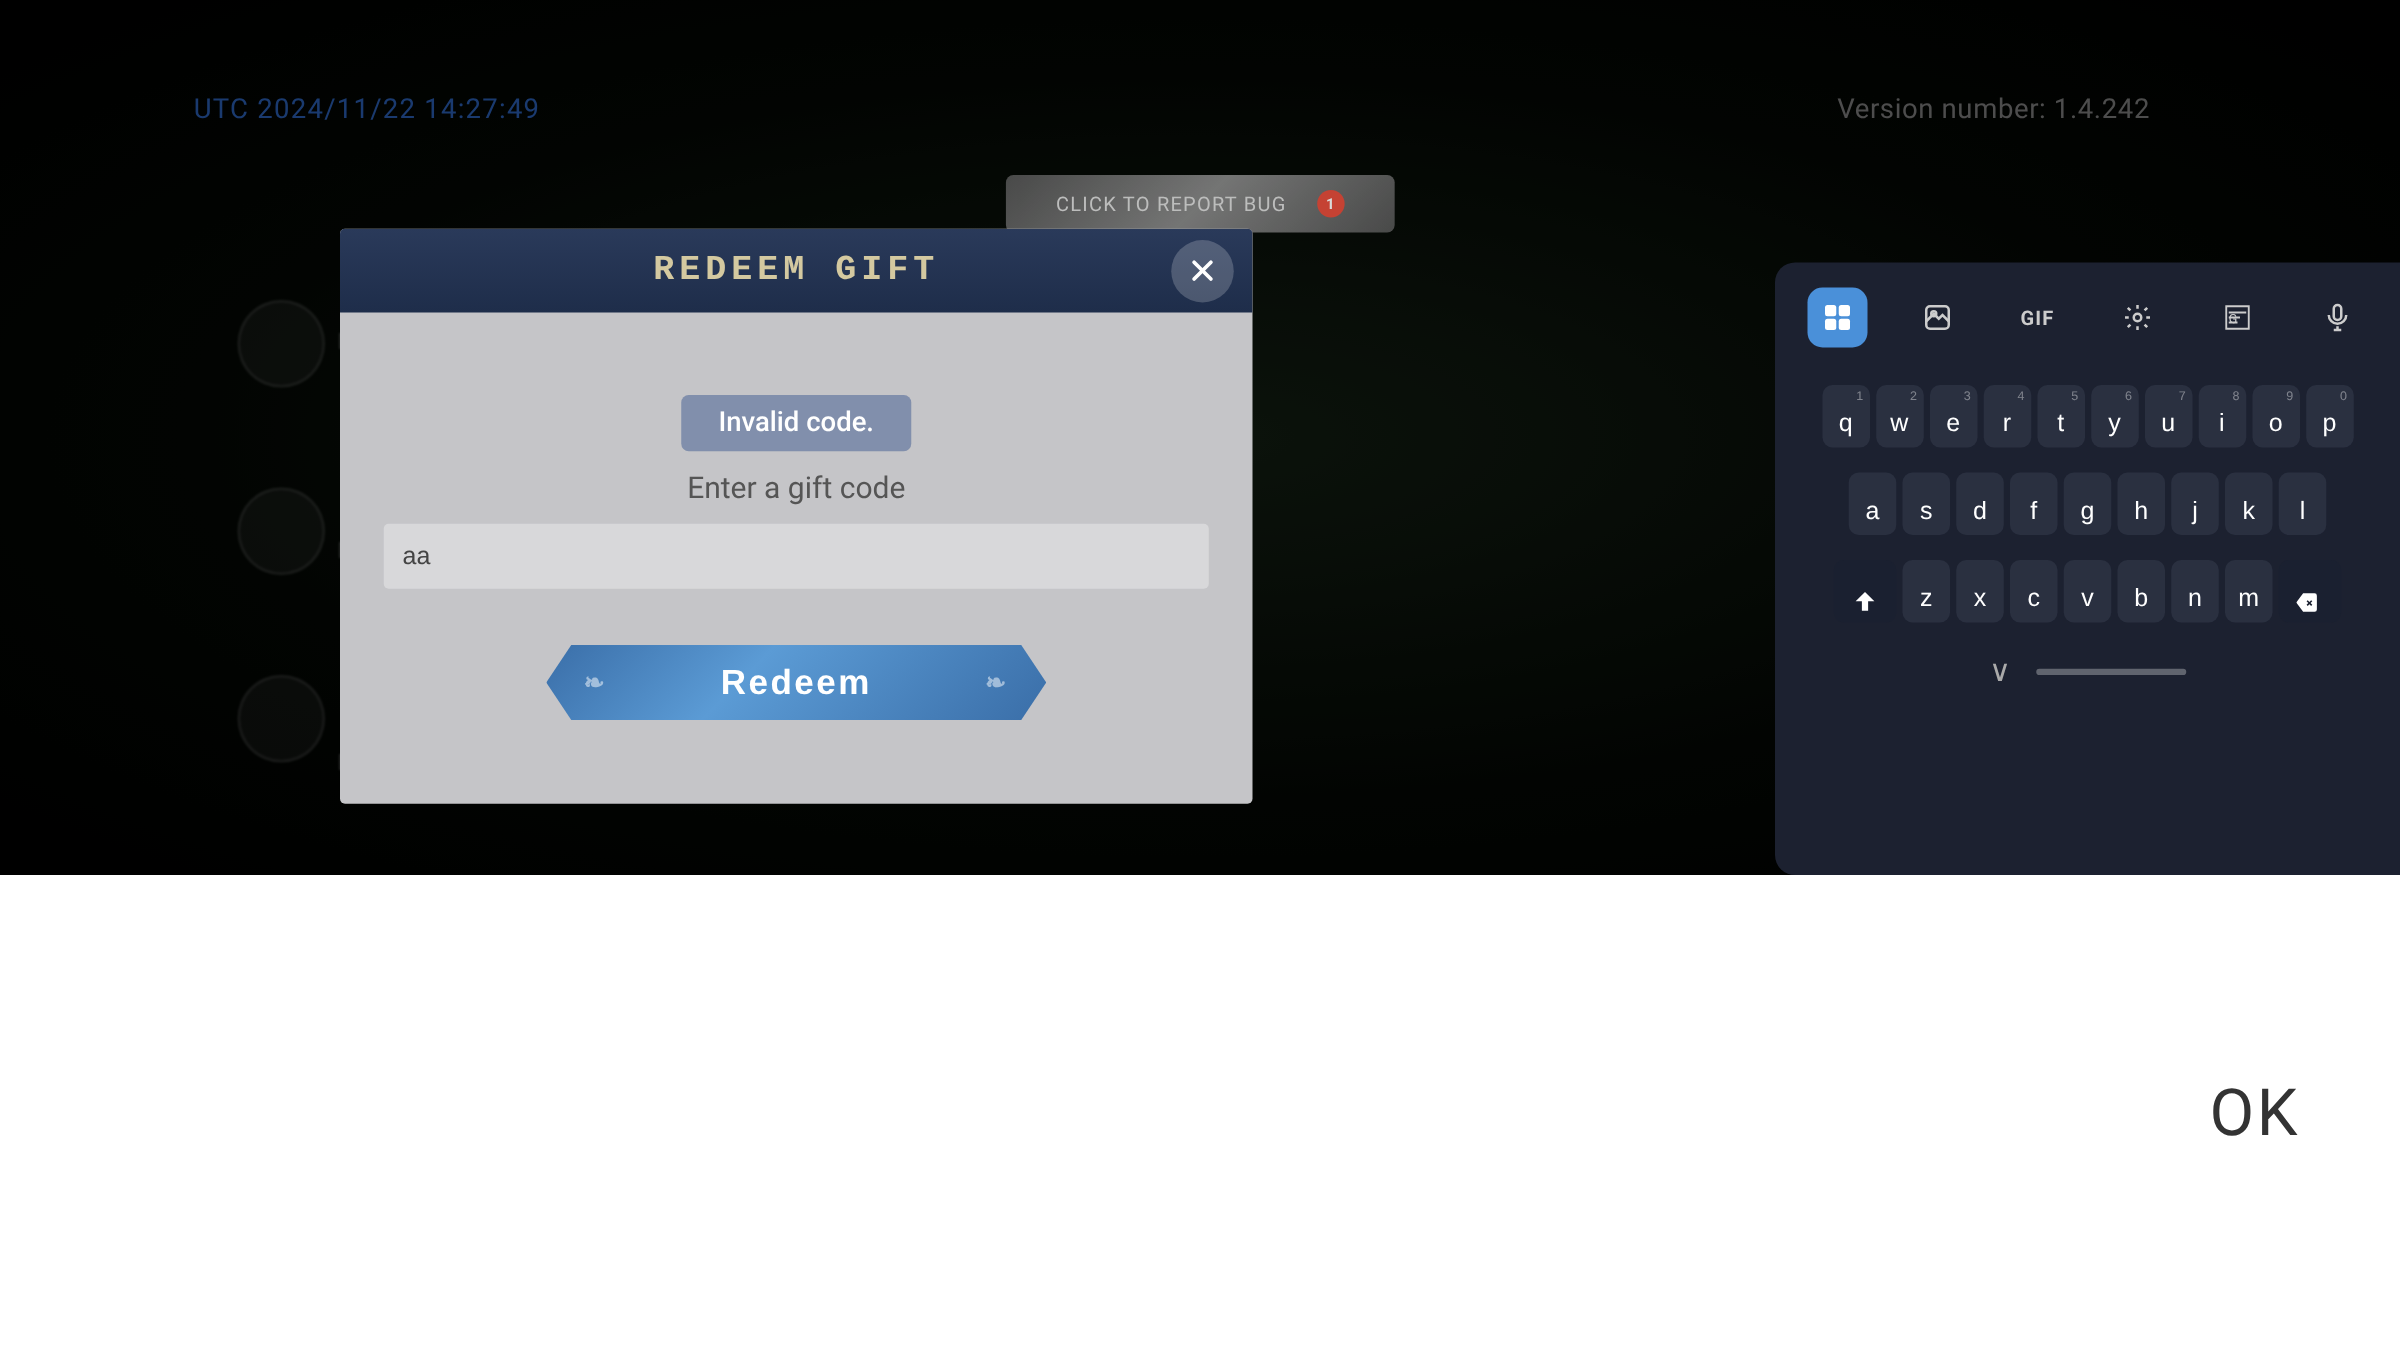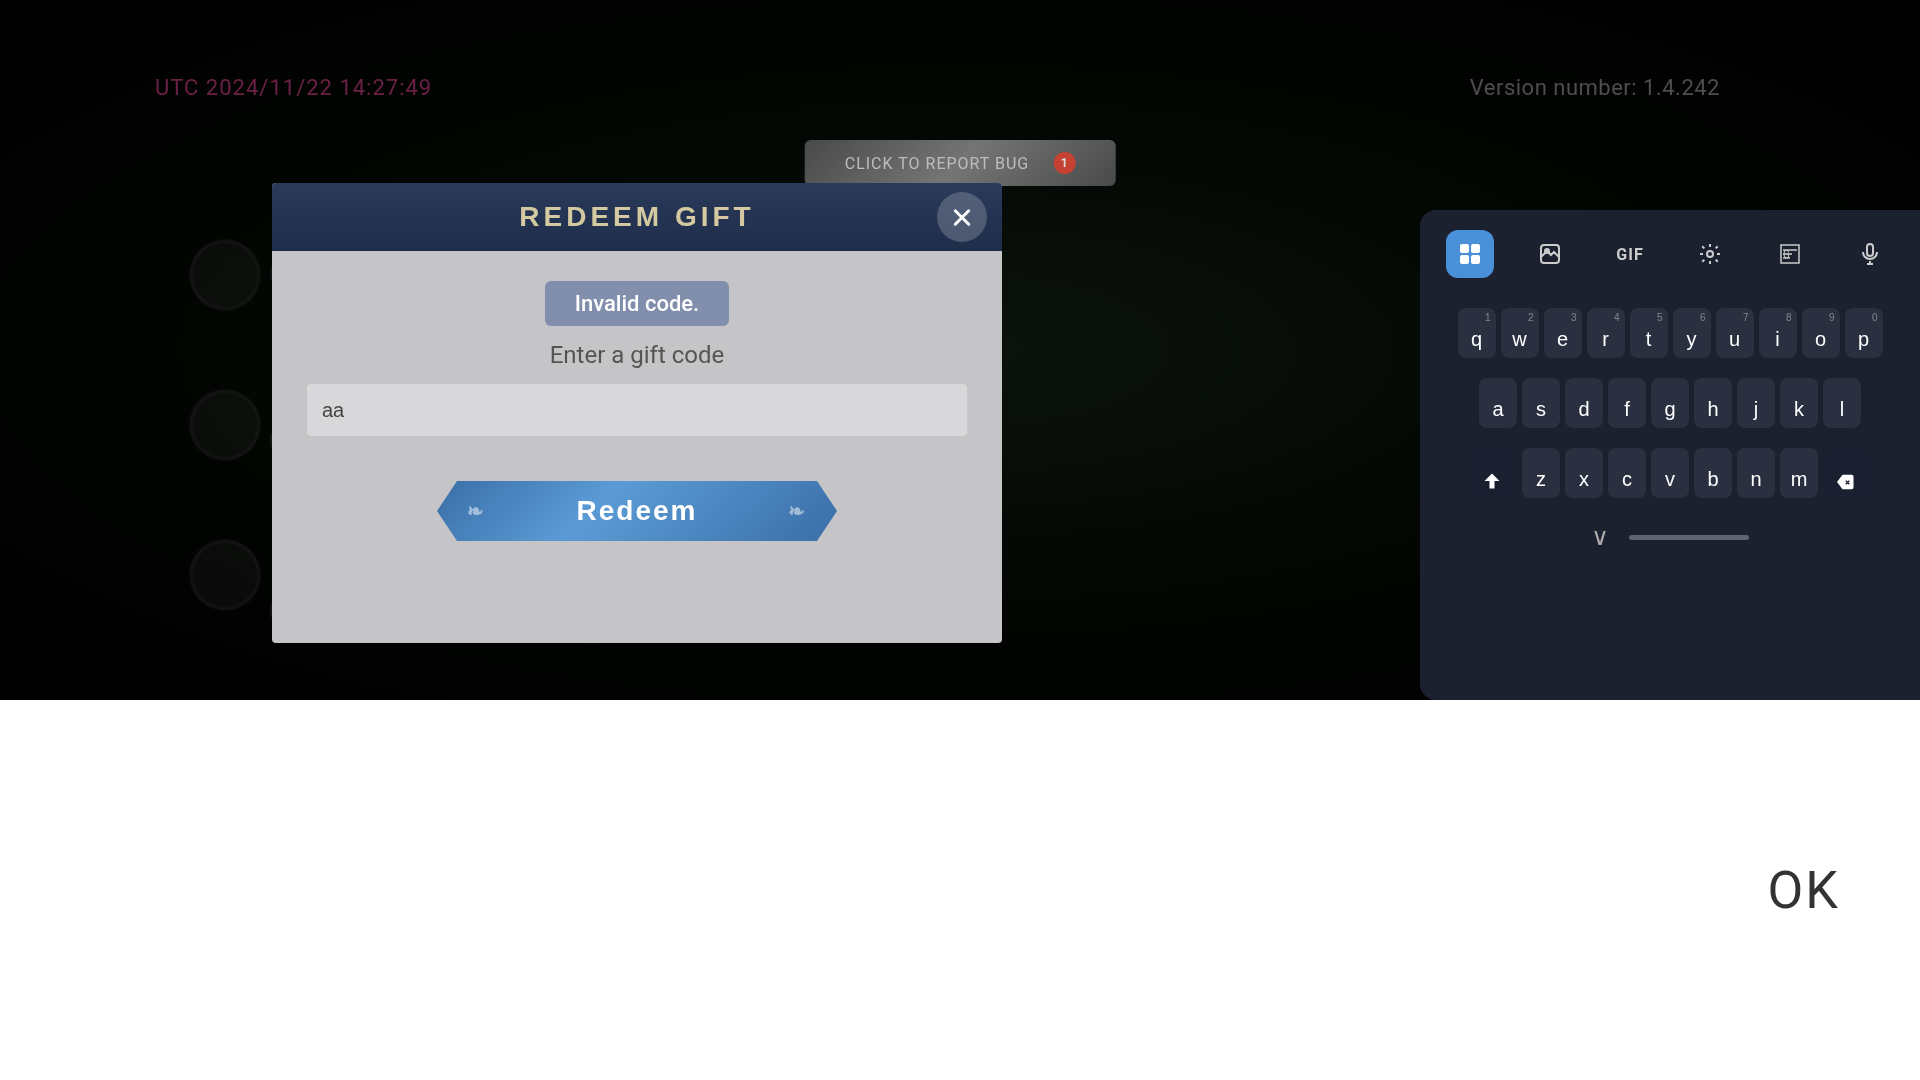--- a/index.html
+++ b/index.html
@@ -26,21 +26,21 @@
       position: absolute;
       top: 0; left: 0;
       width: 100%; height: 100%;
       background: radial-gradient(ellipse at center, #1a2a1a 0%, #050a05 60%, #000 100%);
     }
 
     
     .timestamp {
       position: absolute;
       top: 75px; left: 155px;
-      color: #ec4899;
+      color: #3b82f6;
       font-size: 22px;
       font-weight: 400;
       letter-spacing: 1px;
     }
 
     
     .version {
       position: absolute;
       top: 75px; right: 200px;
       color: #aaa;
@@ -141,21 +141,21 @@
       text-align: center;
       position: relative;
     }
 
     .modal-title {
       color: #d4c9a0;
       font-size: 28px;
       font-weight: 700;
       letter-spacing: 4px;
       text-transform: uppercase;
-      font-family: Liberation Sans, sans-serif;
+      font-family: Liberation Mono, monospace;
     }
 
     .modal-close {
       position: absolute;
       right: 15px;
       top: 50%;
       transform: translateY(-50%);
       width: 50px; height: 50px;
       background: rgba(255,255,255,0.2);
       border-radius: 50%;
@@ -183,20 +183,21 @@
       gap: 15px;
     }
 
     .error-badge {
       background: rgba(100,120,160,0.7);
       color: #fff;
       padding: 10px 30px;
       border-radius: 6px;
       font-size: 22px;
       font-weight: 500;
+      margin-top: 36px;
     }
 
     .enter-code-text {
       color: #555;
       font-size: 24px;
     }
 
     .code-input {
       width: 660px;
       height: 52px;

